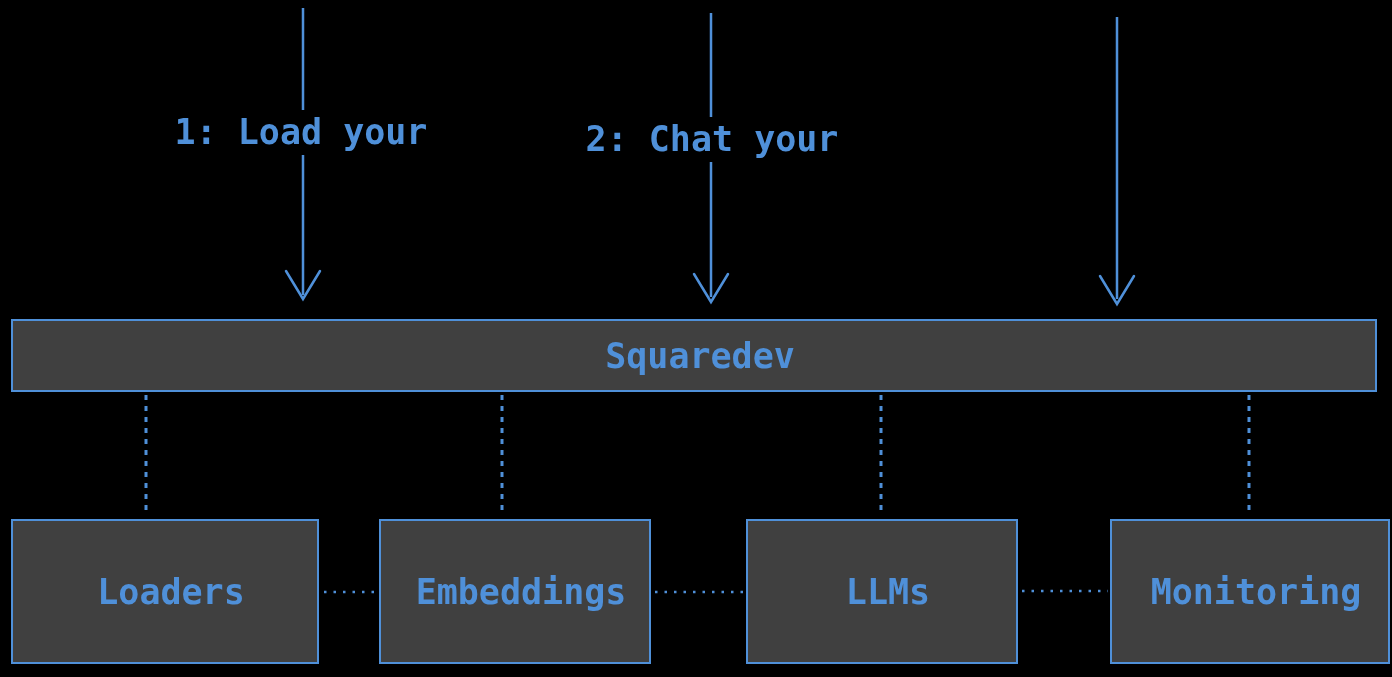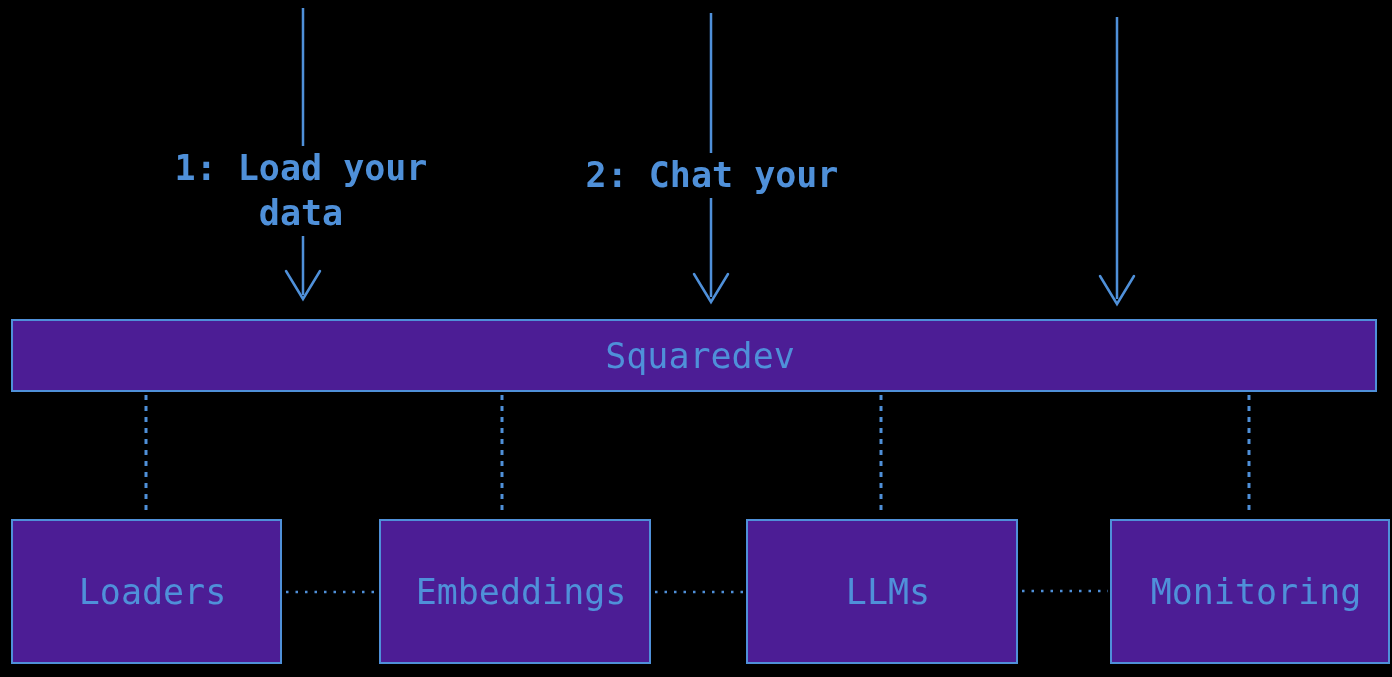--- a/index.html
+++ b/index.html
@@ -26,39 +26,38 @@
     z-index: 2;
     transform: translateX(-50%);
     background: #000000;
     color: #4f90d9;
     font-size: 35px;
     font-weight: bold;
     line-height: 45px;
     text-align: center;
     white-space: nowrap;
     padding: 0 6px;
-    margin-top: 36px;
   }
   .node {
     position: absolute;
     z-index: 2;
     box-sizing: border-box;
     border: 2px solid #4f90d9;
-    background: #4c1d95;
+    background: #404040;
     color: #4f90d9;
     font-size: 35px;
-    font-weight: normal;
+    font-weight: bold;
     display: flex;
     align-items: center;
     justify-content: center;
     white-space: nowrap;
     padding-left: 12px;
   }
   .hub   { left: 11px;   top: 319px; width: 1366px; height: 73px;  }
-  .mod-1 { left: 11px;   top: 519px; width: 271px;  height: 145px; }
+  .mod-1 { left: 11px;   top: 519px; width: 308px;  height: 145px; }
   .mod-2 { left: 379px;  top: 519px; width: 272px;  height: 145px; }
   .mod-3 { left: 746px;  top: 519px; width: 272px;  height: 145px; }
   .mod-4 { left: 1110px; top: 519px; width: 280px;  height: 145px; }
   .step-1 { left: 301px;  top: 110px; }
   .step-2 { left: 712px;  top: 117px; }
   .step-3 { left: 1112px; top: 122px; }
 </style>
 </head>
 <body>
 
@@ -84,21 +83,20 @@
     <line x1="881" y1="395" x2="881" y2="516" stroke-width="3" stroke-dasharray="5 6"></line>
     <line x1="1249" y1="395" x2="1249" y2="516" stroke-width="3" stroke-dasharray="5 6"></line>
 
     <line x1="286" y1="592" x2="377" y2="592" stroke-width="2.5" stroke-dasharray="2.5 7"></line>
     <line x1="655" y1="592" x2="744" y2="592" stroke-width="2.5" stroke-dasharray="2.5 7"></line>
     <line x1="1022" y1="591" x2="1108" y2="591" stroke-width="2.5" stroke-dasharray="2.5 7"></line>
   </svg>
 
   <div class="step-label step-1">
     <div>1: Load your</div>
-    <div>data</div>
   </div>
   <div class="step-label step-2">
     <div>2: Chat your</div>
   </div>
 
   <div class="node hub">
     <span>Squaredev</span>
   </div>
 
   <div class="node mod-1">

